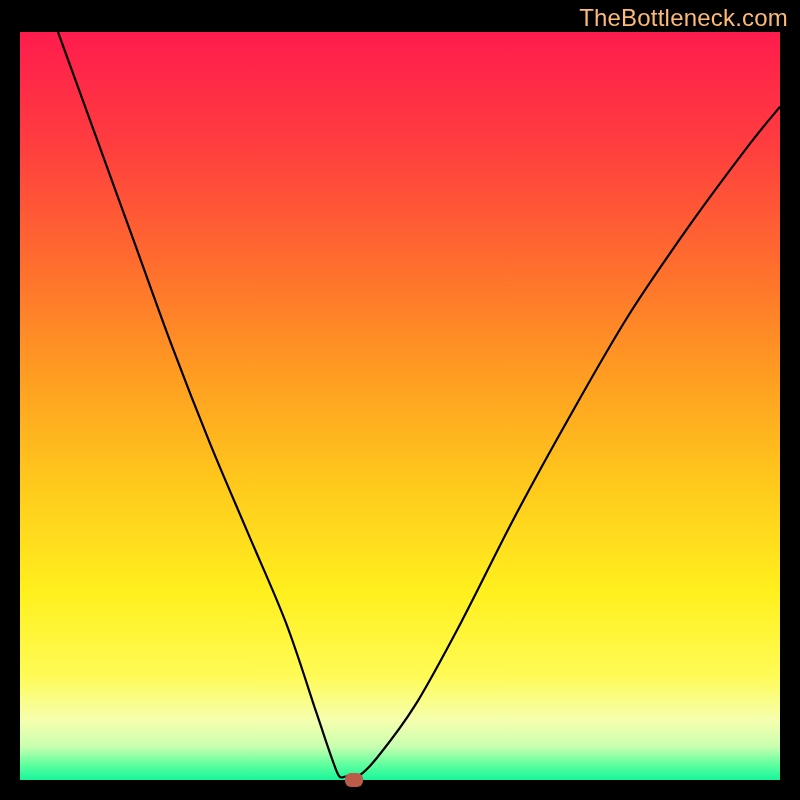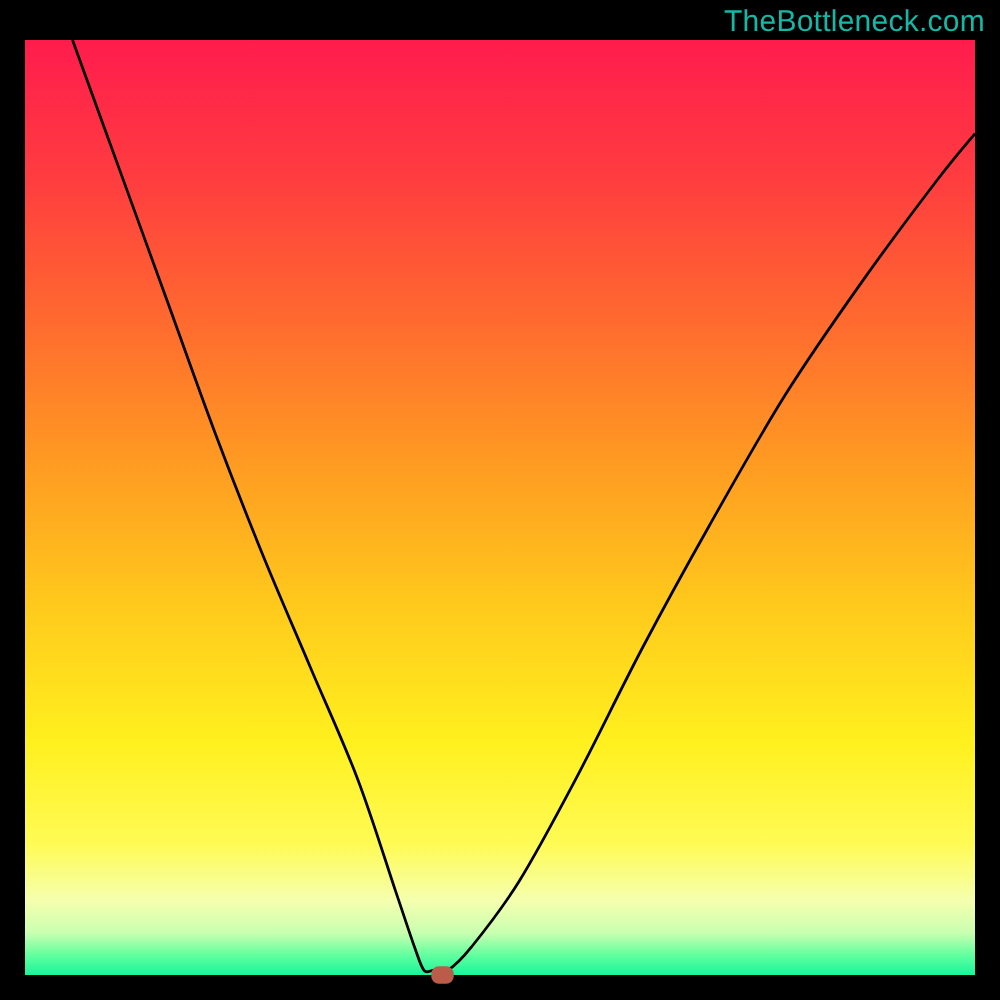--- a/index.html
+++ b/index.html
@@ -14,21 +14,21 @@
   .frame {
     position: relative;
     width: 800px;
     height: 800px;
     background: #000;
   }
   .watermark {
     position: absolute;
     top: 4px;
     right: 12px;
-    color: #14b8a6;
+    color: #fdba74;
     font-size: 24px;
     font-weight: 500;
     letter-spacing: 0.2px;
     z-index: 3;
   }
   .plot-area {
     position: absolute;
     left: 20px;
     top: 32px;
     width: 760px;

